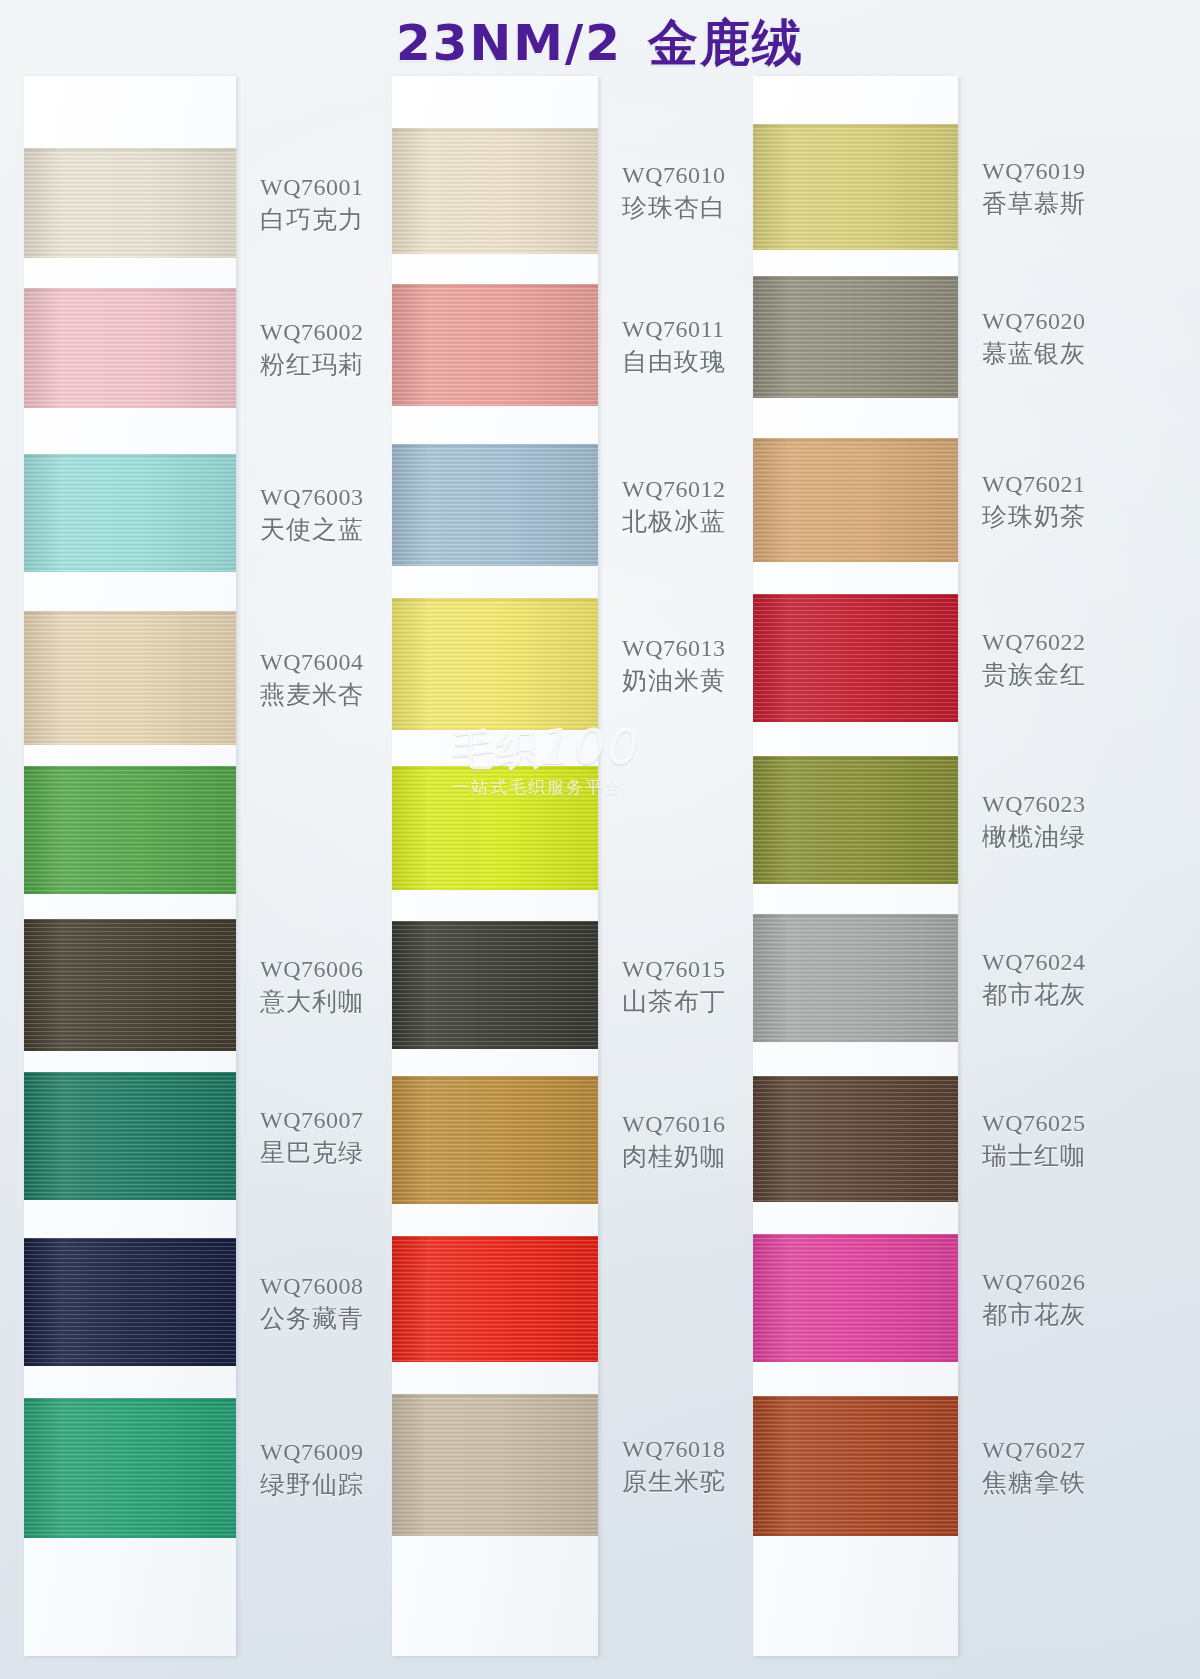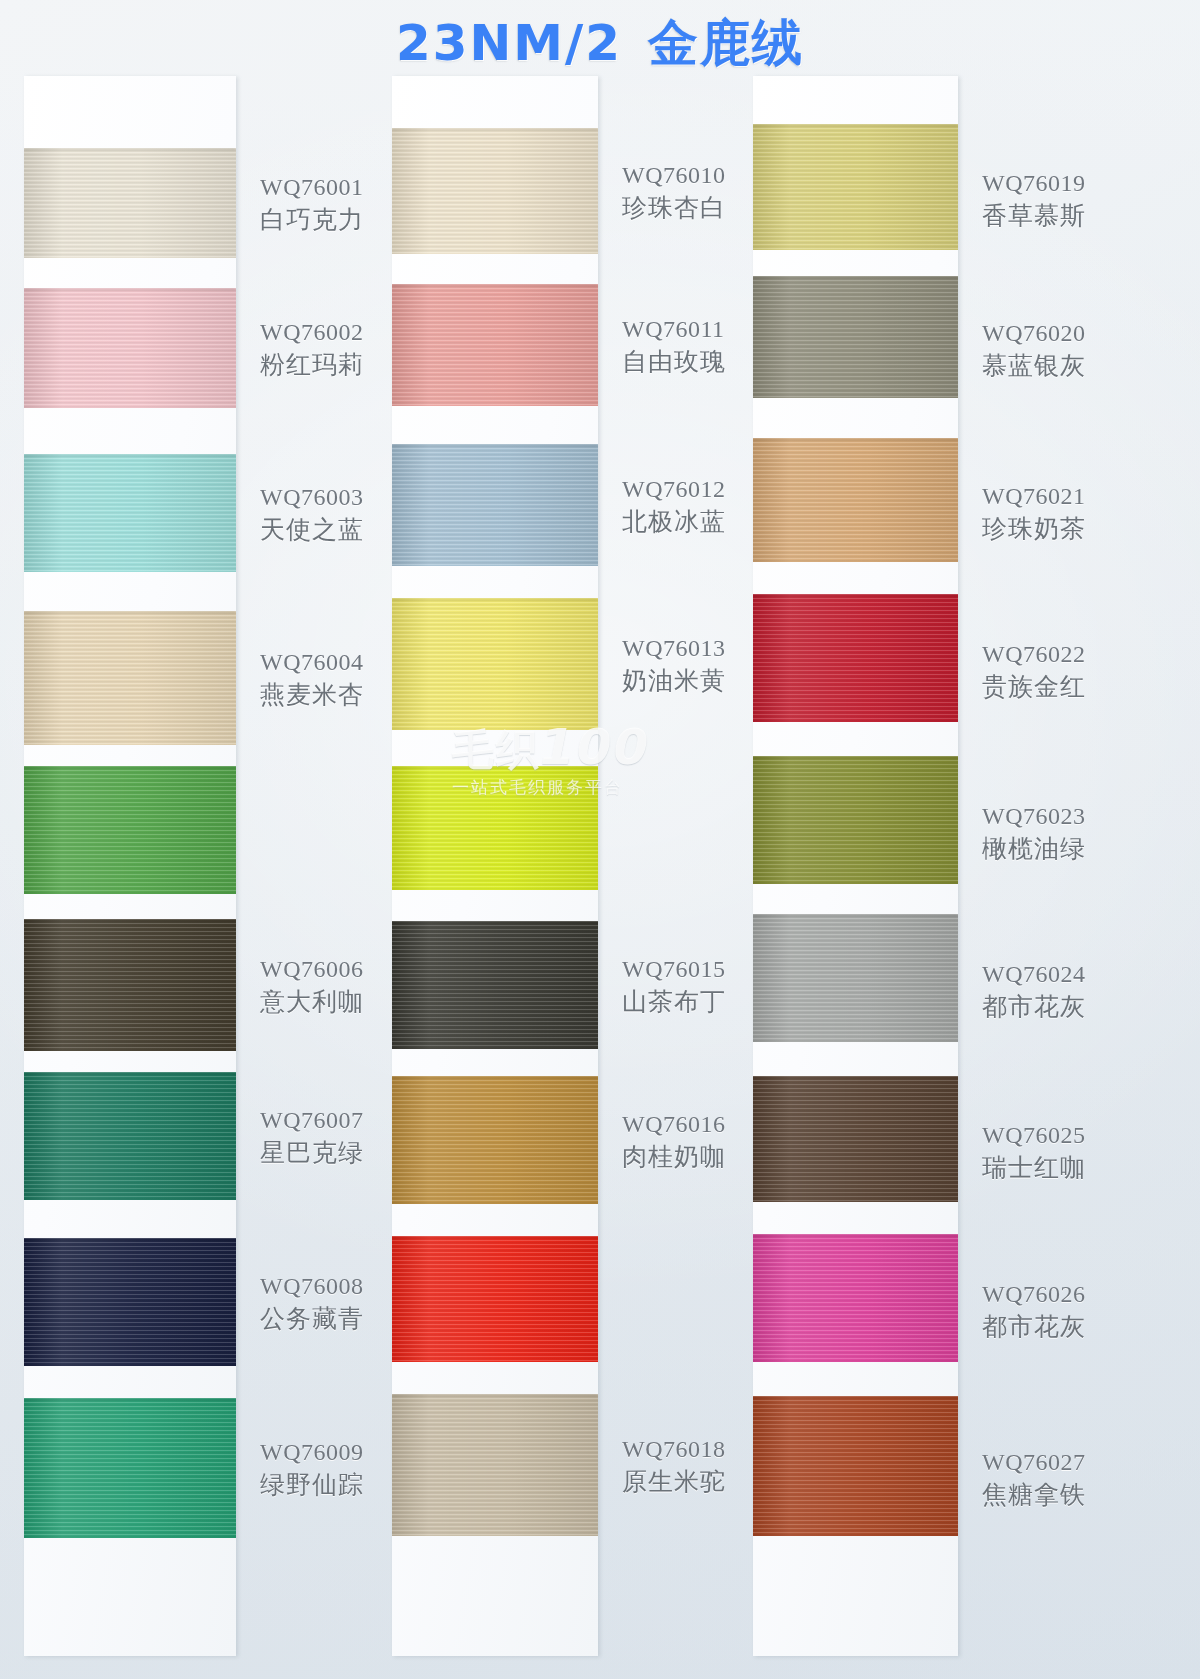--- a/index.html
+++ b/index.html
@@ -23,21 +23,21 @@
 
   
   .title {
     position: absolute;
     top: 10px; left: 0; width: 1200px;
     text-align: center;
     font-family: "DejaVu Sans", sans-serif;
     font-weight: bold;
     font-size: 50px;
     letter-spacing: 2px;
-    color: #3b82f6;
+    color: #4c1d95;
     text-shadow: 1px 1px 0 rgba(255,255,255,0.9), 0 1px 2px rgba(90,98,110,0.35);
     white-space: nowrap;
   }
   .title .title-code { margin-right: 26px; }
 
   
   .board { position: absolute; top: 0; left: 0; width: 1200px; height: 1679px; }
 
   .column { position: absolute; top: 76px; width: 396px; height: 1580px; }
   .col-1 { left: 24px; }
@@ -96,21 +96,21 @@
   
   .label {
     position: absolute;
     left: 236px;
     width: 200px;
     color: #6f767f;
     text-shadow: 0 1px 0 rgba(255,255,255,0.85);
     line-height: 1.22;
   }
   .col-2 .label { left: 230px; }
-  .col-3 .label { left: 229px; margin-top: 12px; }
+  .col-3 .label { left: 229px; }
 
   .label .code {
     display: block;
     font-family: "Liberation Serif", "DejaVu Serif", serif;
     font-size: 24px;
     letter-spacing: 0.5px;
     color: #70777f;
     white-space: nowrap;
   }
   .label .name {
@@ -138,21 +138,21 @@
     color: rgba(255,255,255,0.80);
     text-shadow: 0 1px 1px rgba(150,160,172,0.35);
     letter-spacing: 2px;
     white-space: nowrap;
     line-height: 1;
   }
   .watermark .wm-100 {
     font-family: "DejaVu Sans", sans-serif;
     font-style: italic;
     font-size: 50px;
-    font-weight: bold;
+    font-weight: normal;
   }
   .watermark .wm-sub {
     margin-top: 4px;
     font-family: "DejaVu Sans", sans-serif;
     font-size: 17px;
     color: rgba(255,255,255,0.72);
     text-shadow: 0 1px 1px rgba(150,160,172,0.28);
     letter-spacing: 2px;
     white-space: nowrap;
   }

